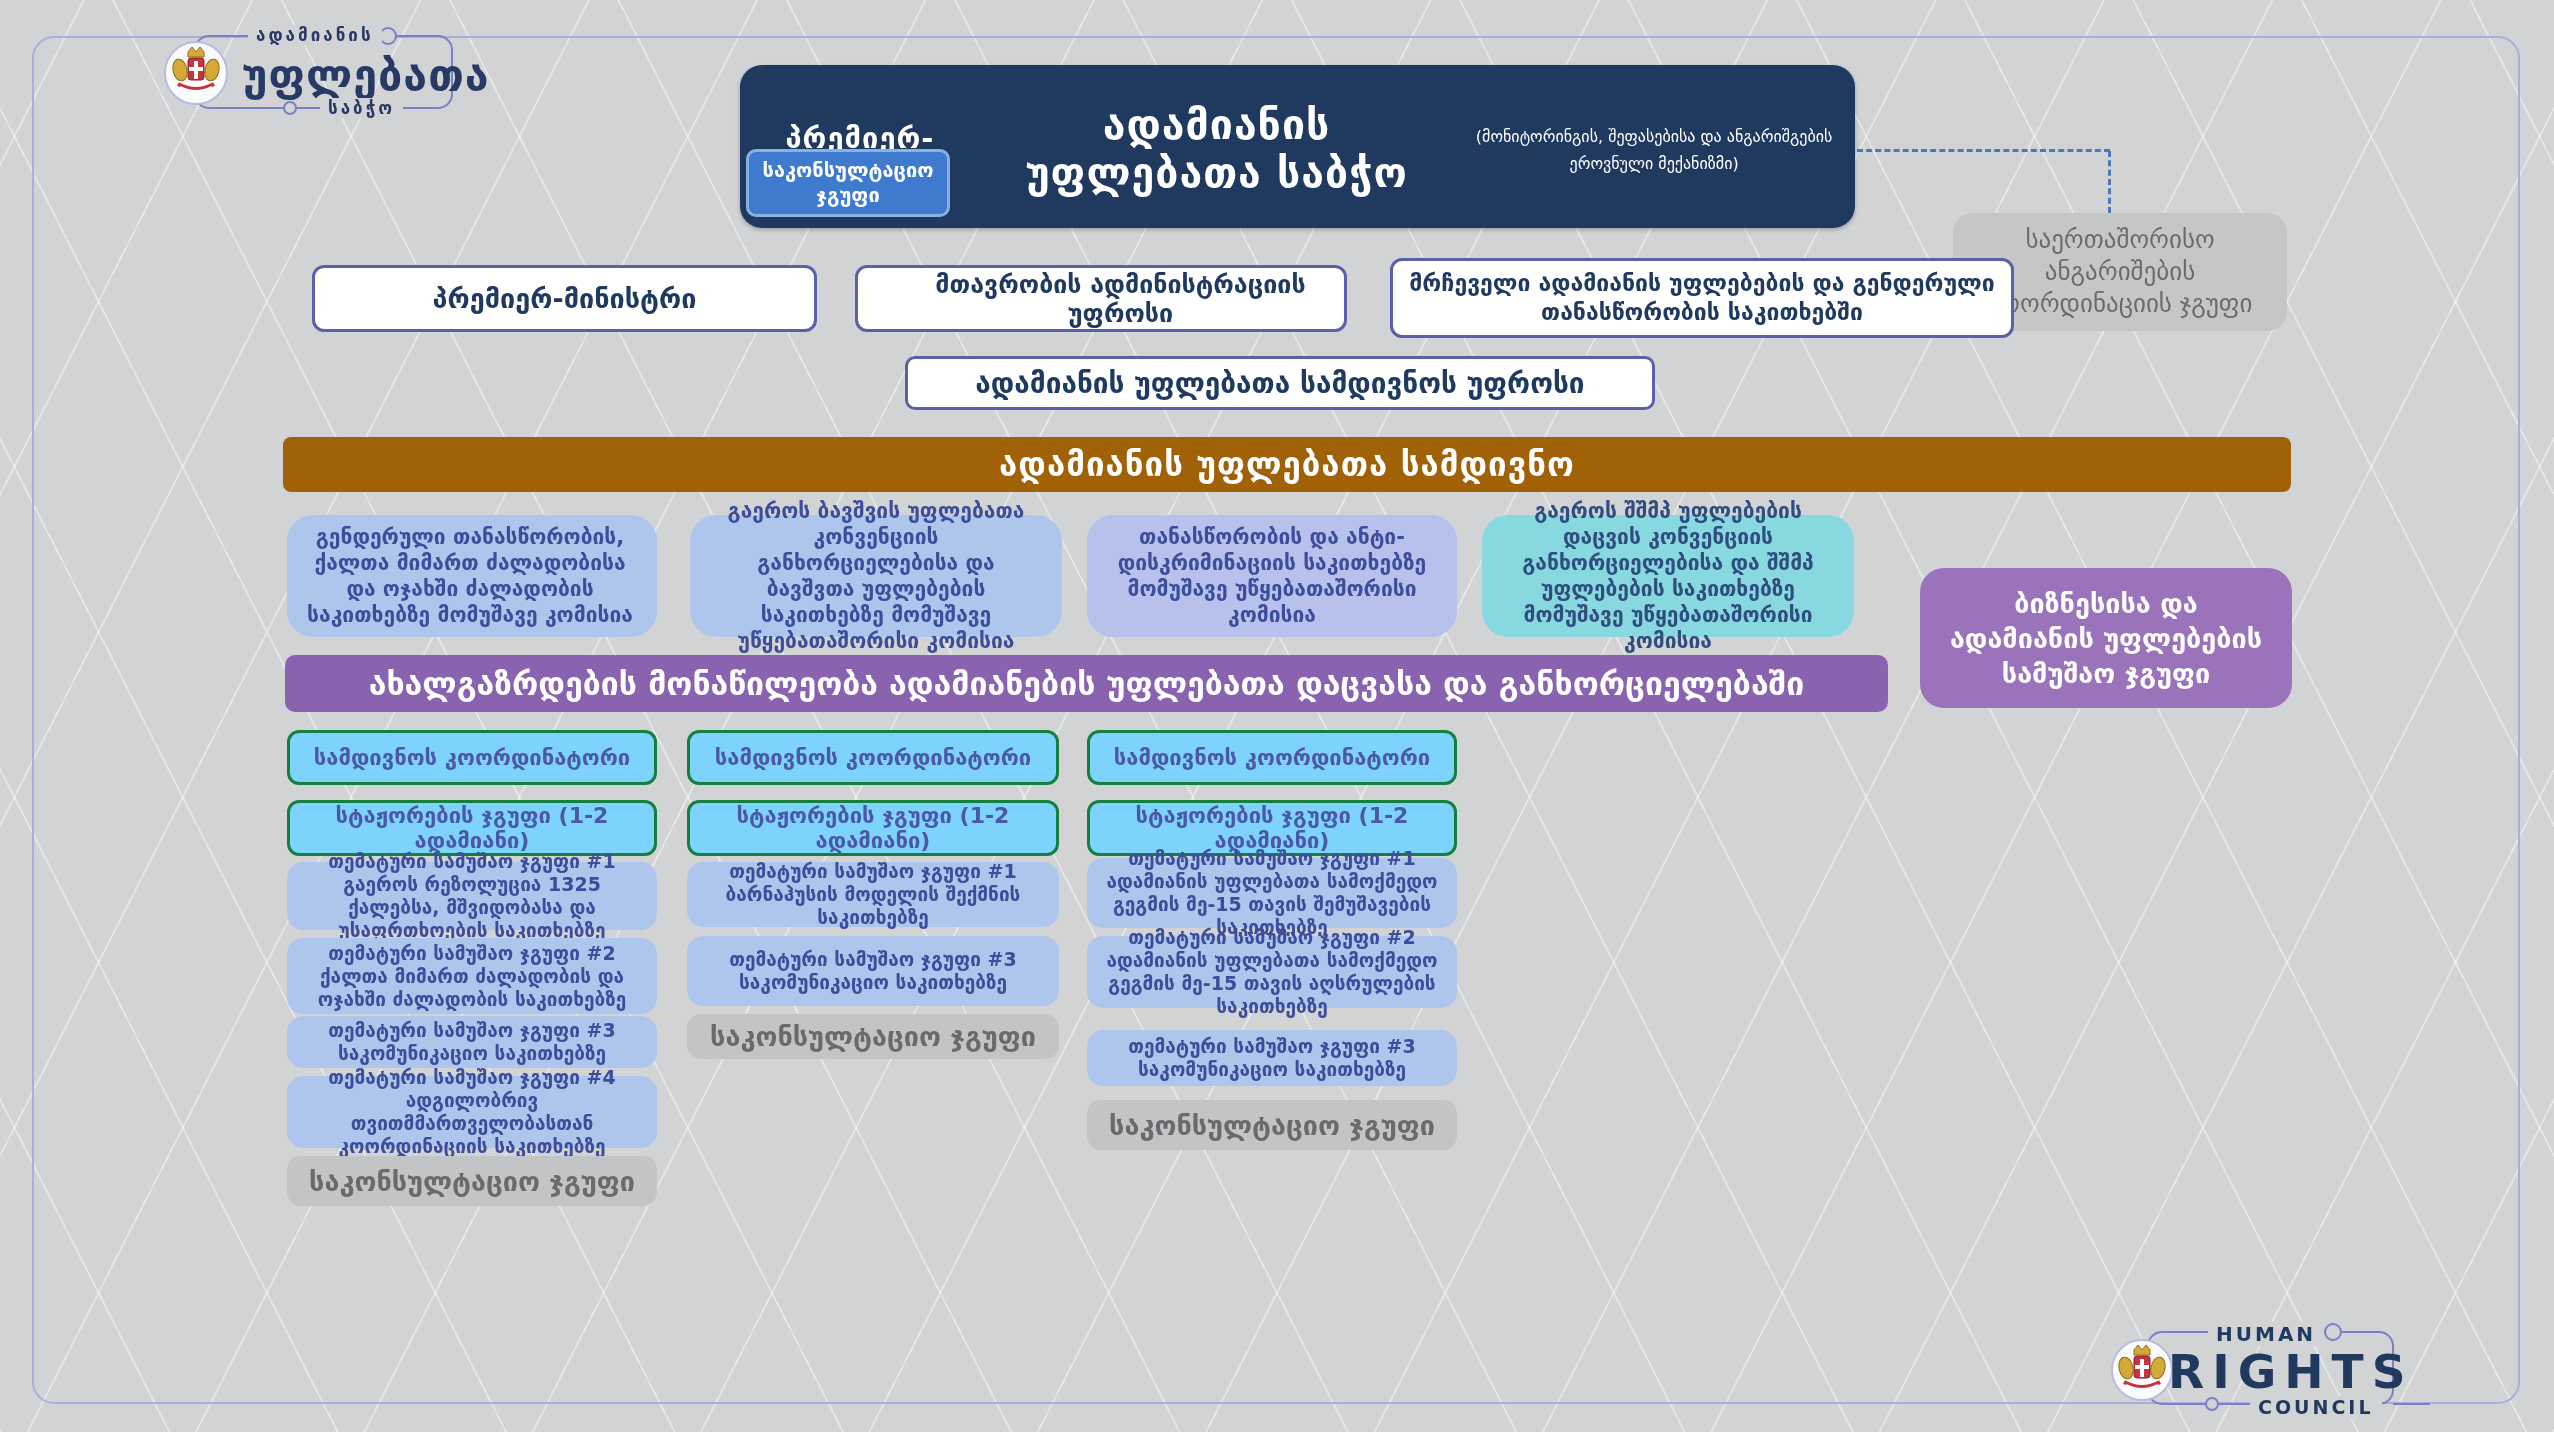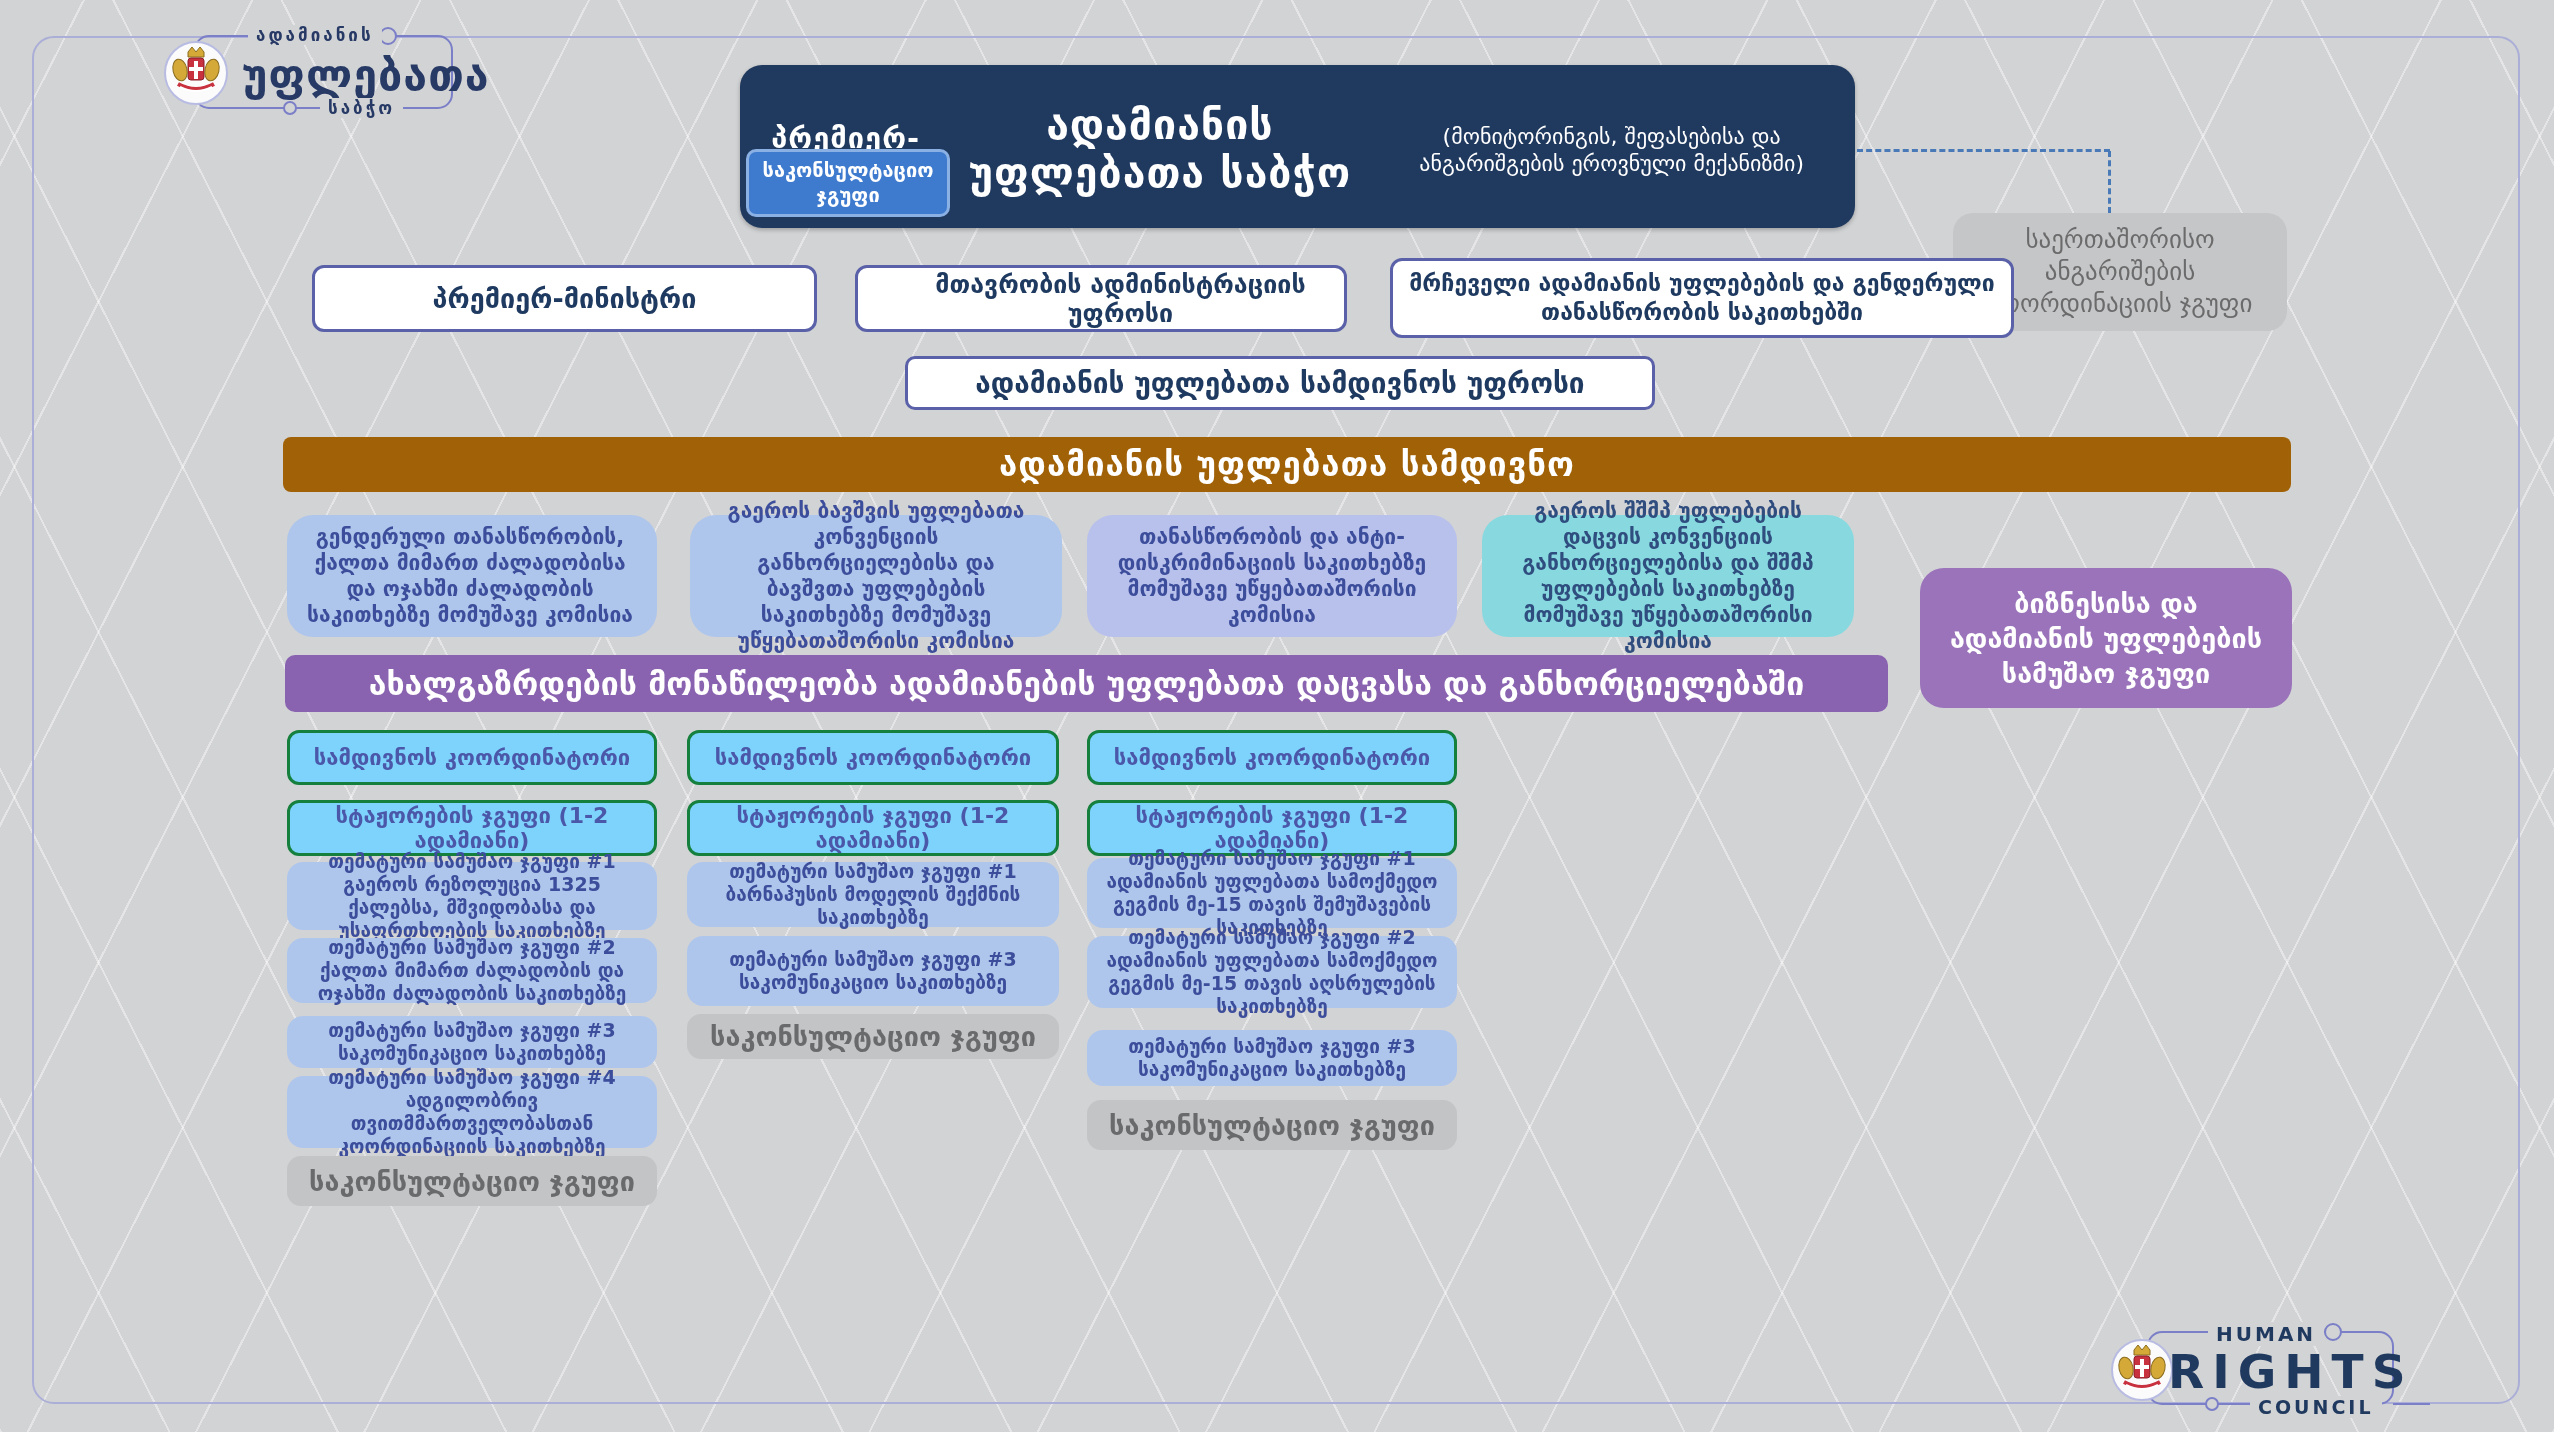--- a/index.html
+++ b/index.html
@@ -21,21 +21,21 @@
   .box{position:absolute;display:flex;align-items:center;justify-content:center;
        text-align:center;box-sizing:border-box;}
   
   .council{
     left:740px;top:65px;width:1115px;height:163px;background:#20395f;
     border-radius:22px;color:#fff;flex-direction:row;justify-content:flex-start;
     box-shadow:0 2px 4px rgba(0,0,0,.25);
   }
   .council .t1{margin-top:16px;font-size:29px;font-weight:700;letter-spacing:1px;}
   .council .t2{margin-top:4px;font-size:41px;font-weight:700;letter-spacing:1px;}
-  .council .sub{margin-top:7px;font-size:22px;line-height:27px;max-width:660px;font-weight:500;}
+  .council .sub{margin-top:7px;font-size:16px;line-height:27px;max-width:660px;font-weight:500;}
   .chip{
     position:absolute;left:6px;top:84px;width:204px;height:68px;
     background:#3e7bce;border:3px solid #8ab0e4;border-radius:10px;
     color:#fff;display:flex;align-items:center;justify-content:center;
     text-align:center;font-size:20px;line-height:25px;font-weight:600;padding:0 10px;box-sizing:border-box;
   }
   .dash-h{position:absolute;left:1857px;top:149px;width:253px;height:0;border-top:3px dashed #4a79b8;}
   .dash-v{position:absolute;left:2108px;top:151px;width:0;height:62px;border-left:3px dashed #4a79b8;}
   .intl{
     left:1953px;top:213px;width:334px;height:118px;background:#c5c6c8;border-radius:20px;
@@ -66,21 +66,21 @@
   }
   
   .coord,.interns{background:#7dd3fc;border:3px solid #15803d;border-radius:12px;color:#4b57a8;
     font-size:22px;font-weight:700;}
   .c1{left:287px;width:370px;} .c2{left:687px;width:372px;} .c3{left:1087px;width:370px;}
   .row-coord{top:730px;height:55px;}
   .row-interns{top:800px;height:56px;}
   .tbox{background:#afc6ec;border-radius:16px;color:#3c4d9b;font-size:19px;line-height:23px;
     font-weight:600;padding:0 16px;}
   .graybox{background:#c3c4c6;border-radius:14px;color:#696a6c;font-size:27px;font-weight:700;}
-  .g1a{top:862px;height:68px;} .g1b{top:938px;height:65px;} .g1c{top:1016px;height:52px;}
+  .g1a{top:862px;height:68px;} .g1b{top:938px;height:76px;} .g1c{top:1016px;height:52px;}
   .g1d{top:1076px;height:72px;} .g1e{top:1156px;height:50px;}
   .g2a{top:862px;height:65px;} .g2b{top:936px;height:70px;} .g2c{top:1014px;height:45px;}
   .g3a{top:858px;height:70px;} .g3b{top:936px;height:72px;} .g3c{top:1030px;height:56px;}
   .g3d{top:1100px;height:50px;}
   
   .logo{position:absolute;color:#273a66;}
   .logo-tl{left:150px;top:18px;width:340px;height:115px;}
   .logo-br{left:2100px;top:1318px;width:330px;height:105px;}
   .logo svg{position:absolute;left:0;top:0;}
   .logo .chip-txt{position:absolute;background:#d2d3d5;padding:0 8px;white-space:nowrap;}

